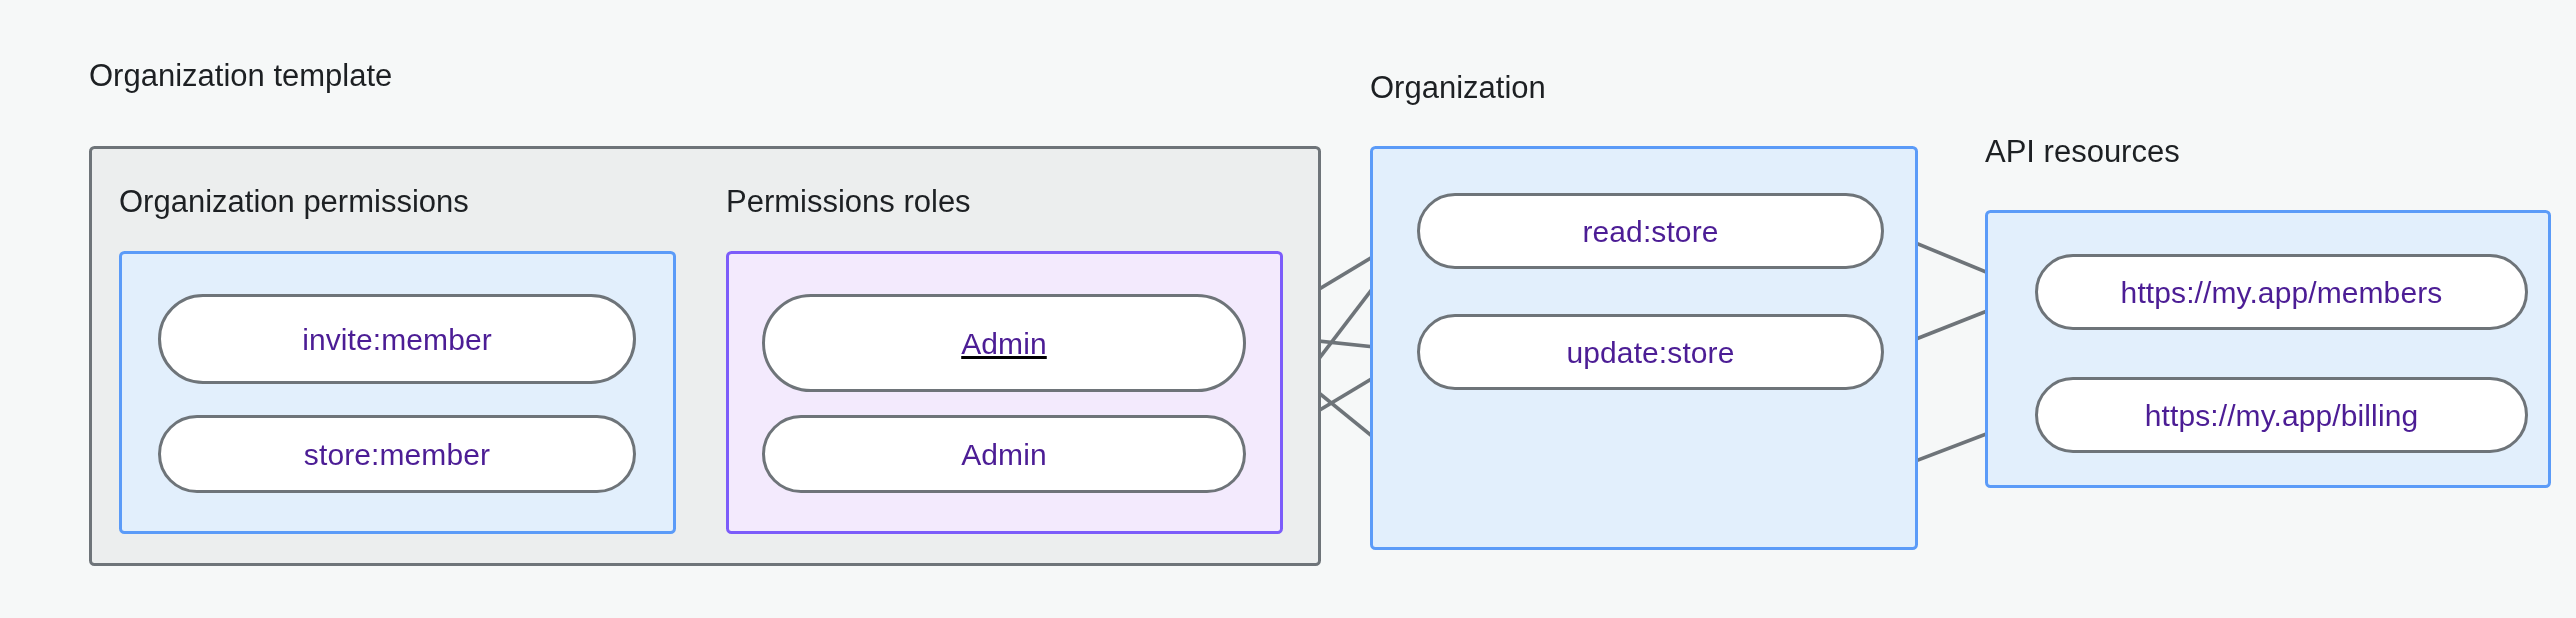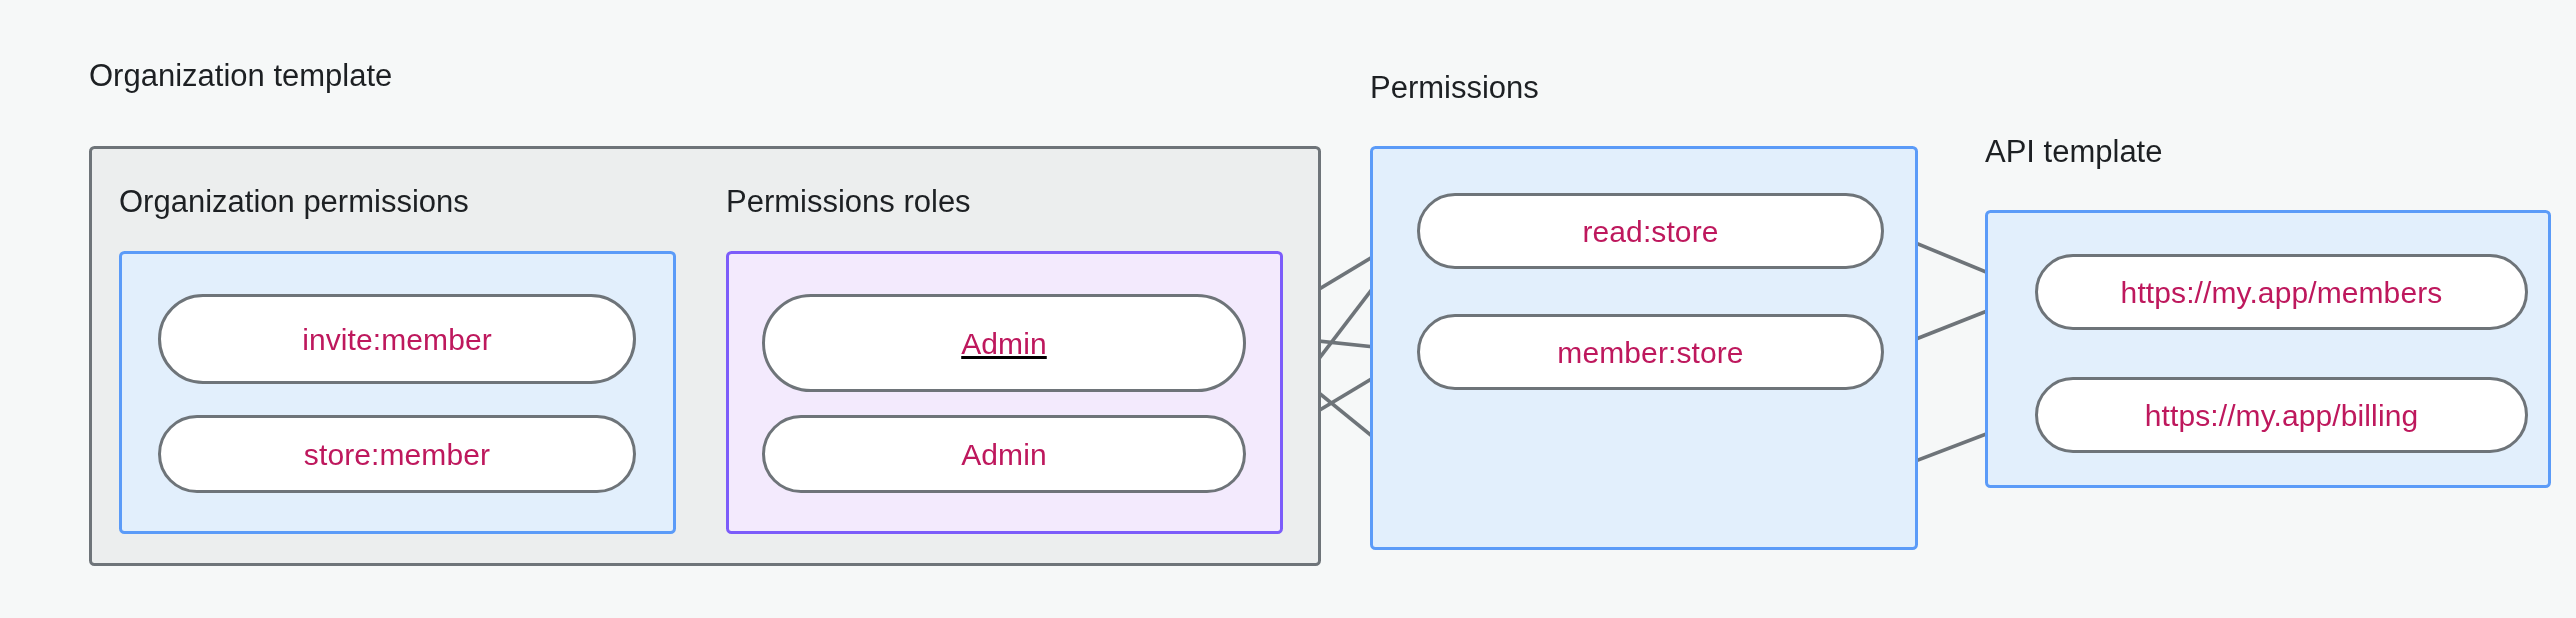--- a/index.html
+++ b/index.html
@@ -56,21 +56,21 @@
     background: #ffffff;
     border: 3.7px solid #6e7479;
     border-radius: 912px;
     display: flex;
     align-items: center;
     justify-content: center;
   }
   .node-label {
     font-size: 30px;
     line-height: 35px;
-    color: #be185d;
+    color: #4c1d95;
     white-space: nowrap;
     letter-spacing: 0.1px;
   }
 
   
   #edges {
     position: absolute;
     left: 0; top: 0;
     width: 2576px;
     height: 619px;
@@ -139,34 +139,34 @@
   <div class="group-box box-purple" style="left:694px; top:251px; width:557px; height:283px;"></div>
 
   <div class="node" style="left:730px; top:294px; width:484px; height:98px;text-decoration:underline;">
     <span class="node-label">Admin</span>
   </div>
 
   <div class="node" style="left:730px; top:415px; width:484px; height:78px;">
     <span class="node-label">Admin</span>
   </div>
 
-  <div class="group-label" style="left:1338px; top:69px;">Permissions</div>
+  <div class="group-label" style="left:1338px; top:69px;">Organization</div>
 
   <div class="group-box box-blue" style="left:1338px; top:146px; width:548px; height:404px;"></div>
 
   <div class="node" style="left:1385px; top:193px; width:467px; height:76px;">
     <span class="node-label">read:store</span>
   </div>
 
   <div class="node" style="left:1385px; top:314px; width:467px; height:76px;">
-    <span class="node-label">member:store</span>
+    <span class="node-label">update:store</span>
   </div>
 
 
-  <div class="group-label" style="left:1953px; top:133px;">API template</div>
+  <div class="group-label" style="left:1953px; top:133px;">API resources</div>
 
   <div class="group-box box-blue" style="left:1953px; top:210px; width:566px; height:278px;"></div>
 
   <div class="node" style="left:2003px; top:254px; width:493px; height:76px;">
     <span class="node-label">https://my.app/members</span>
   </div>
 
   <div class="node" style="left:2003px; top:377px; width:493px; height:76px;">
     <span class="node-label">https://my.app/billing</span>
   </div>

